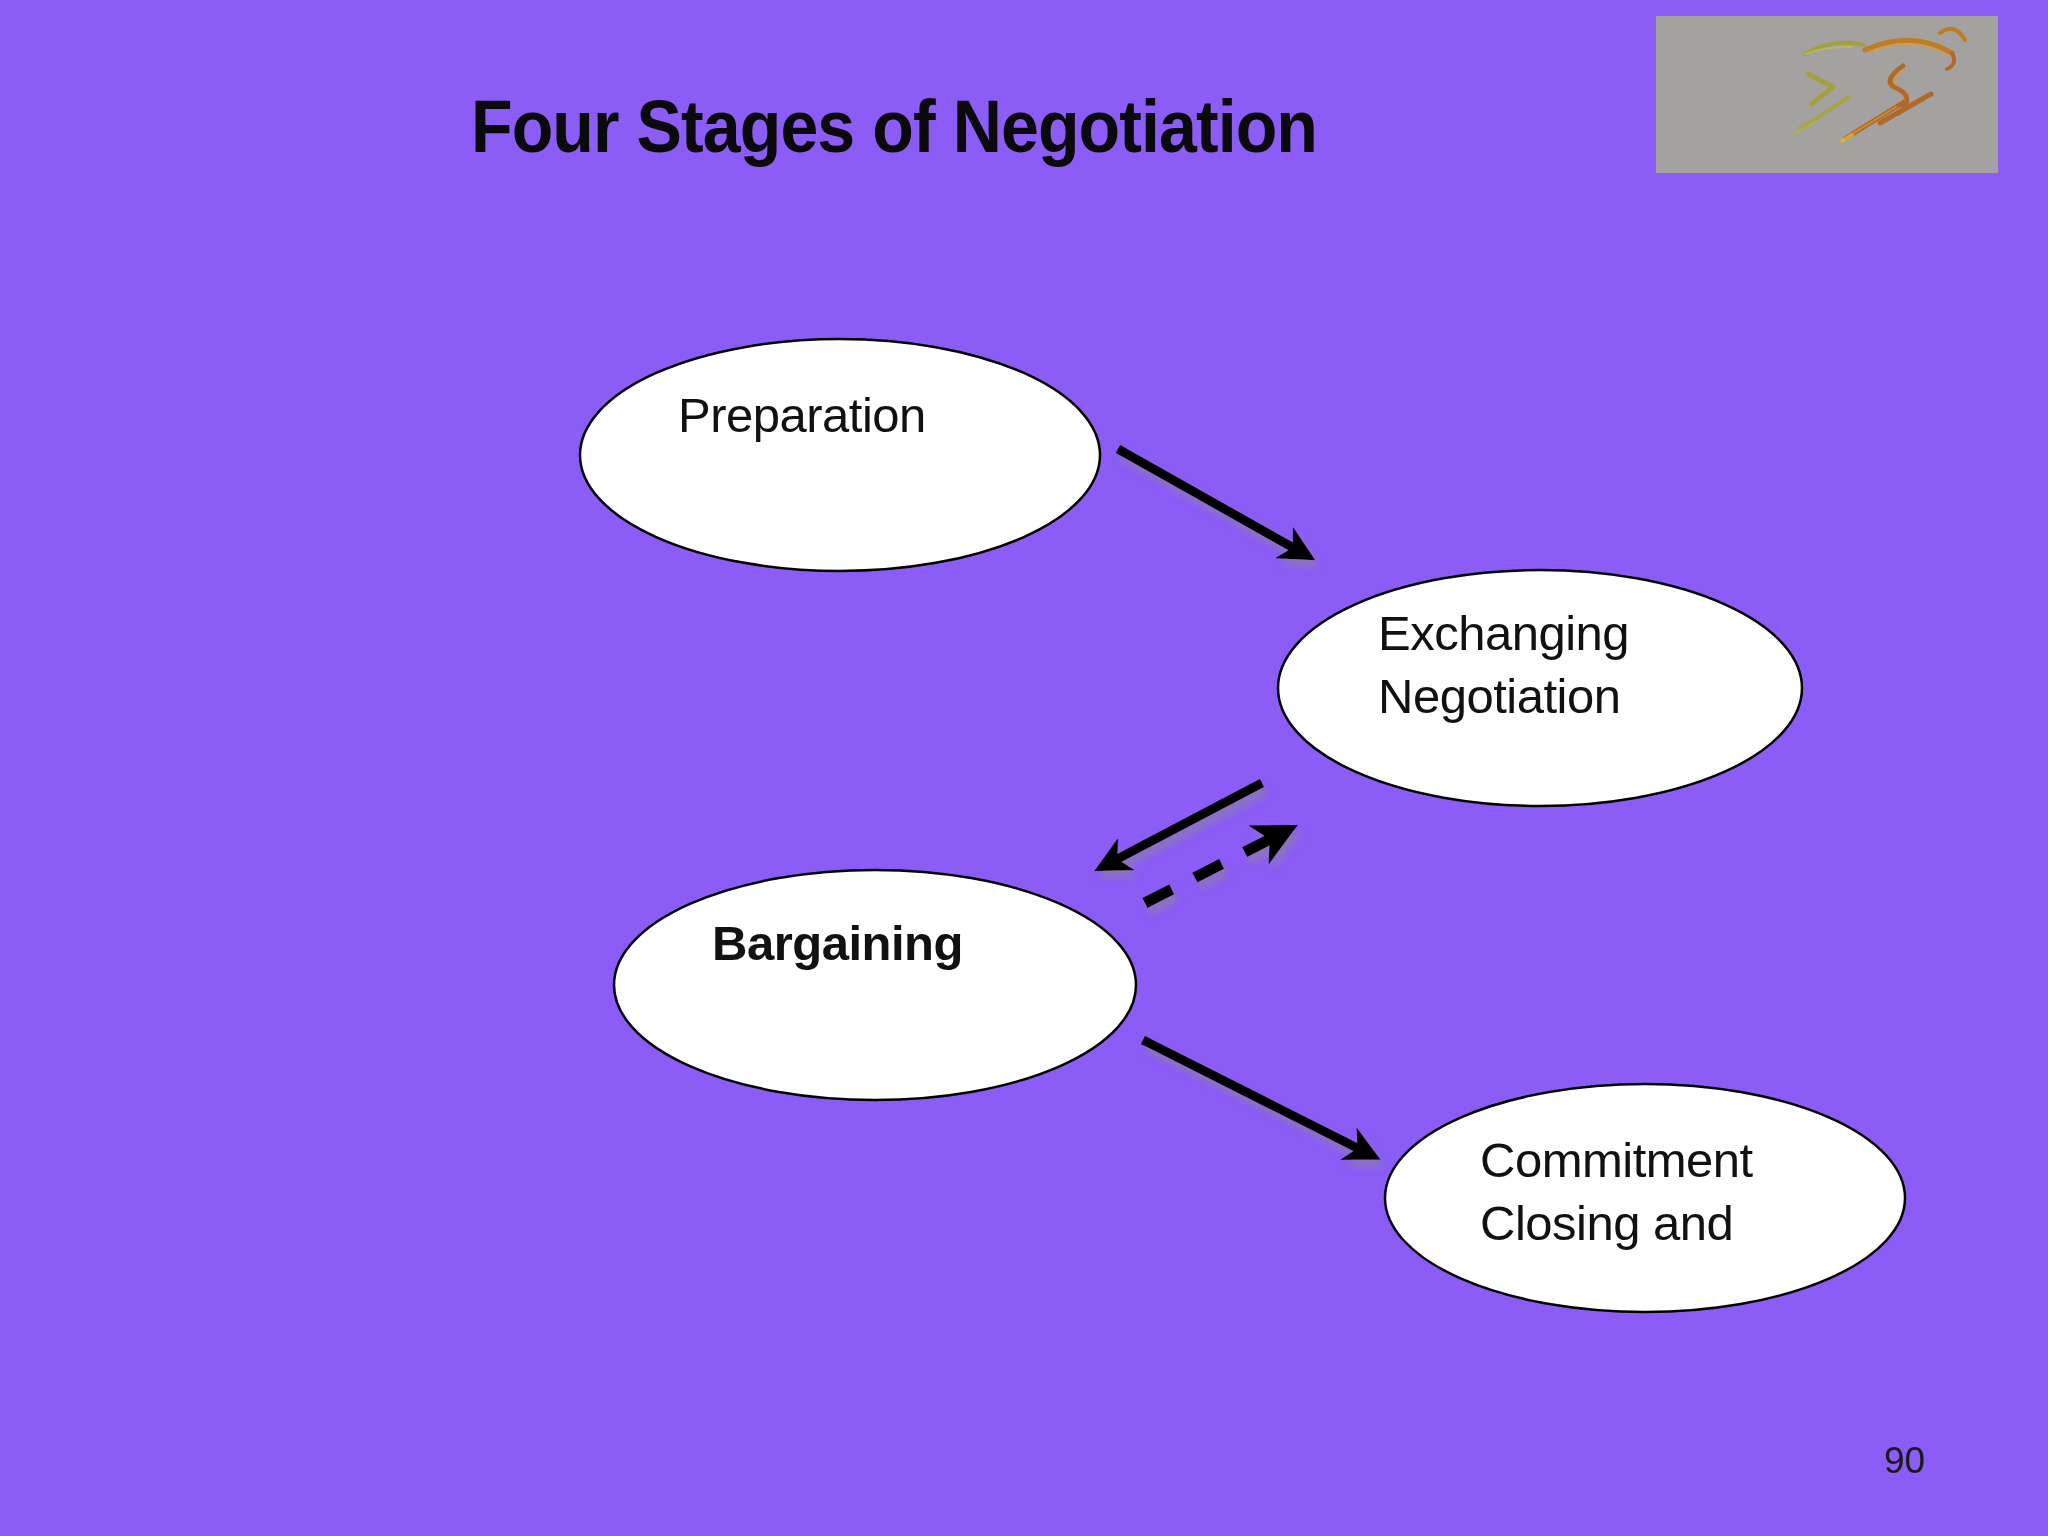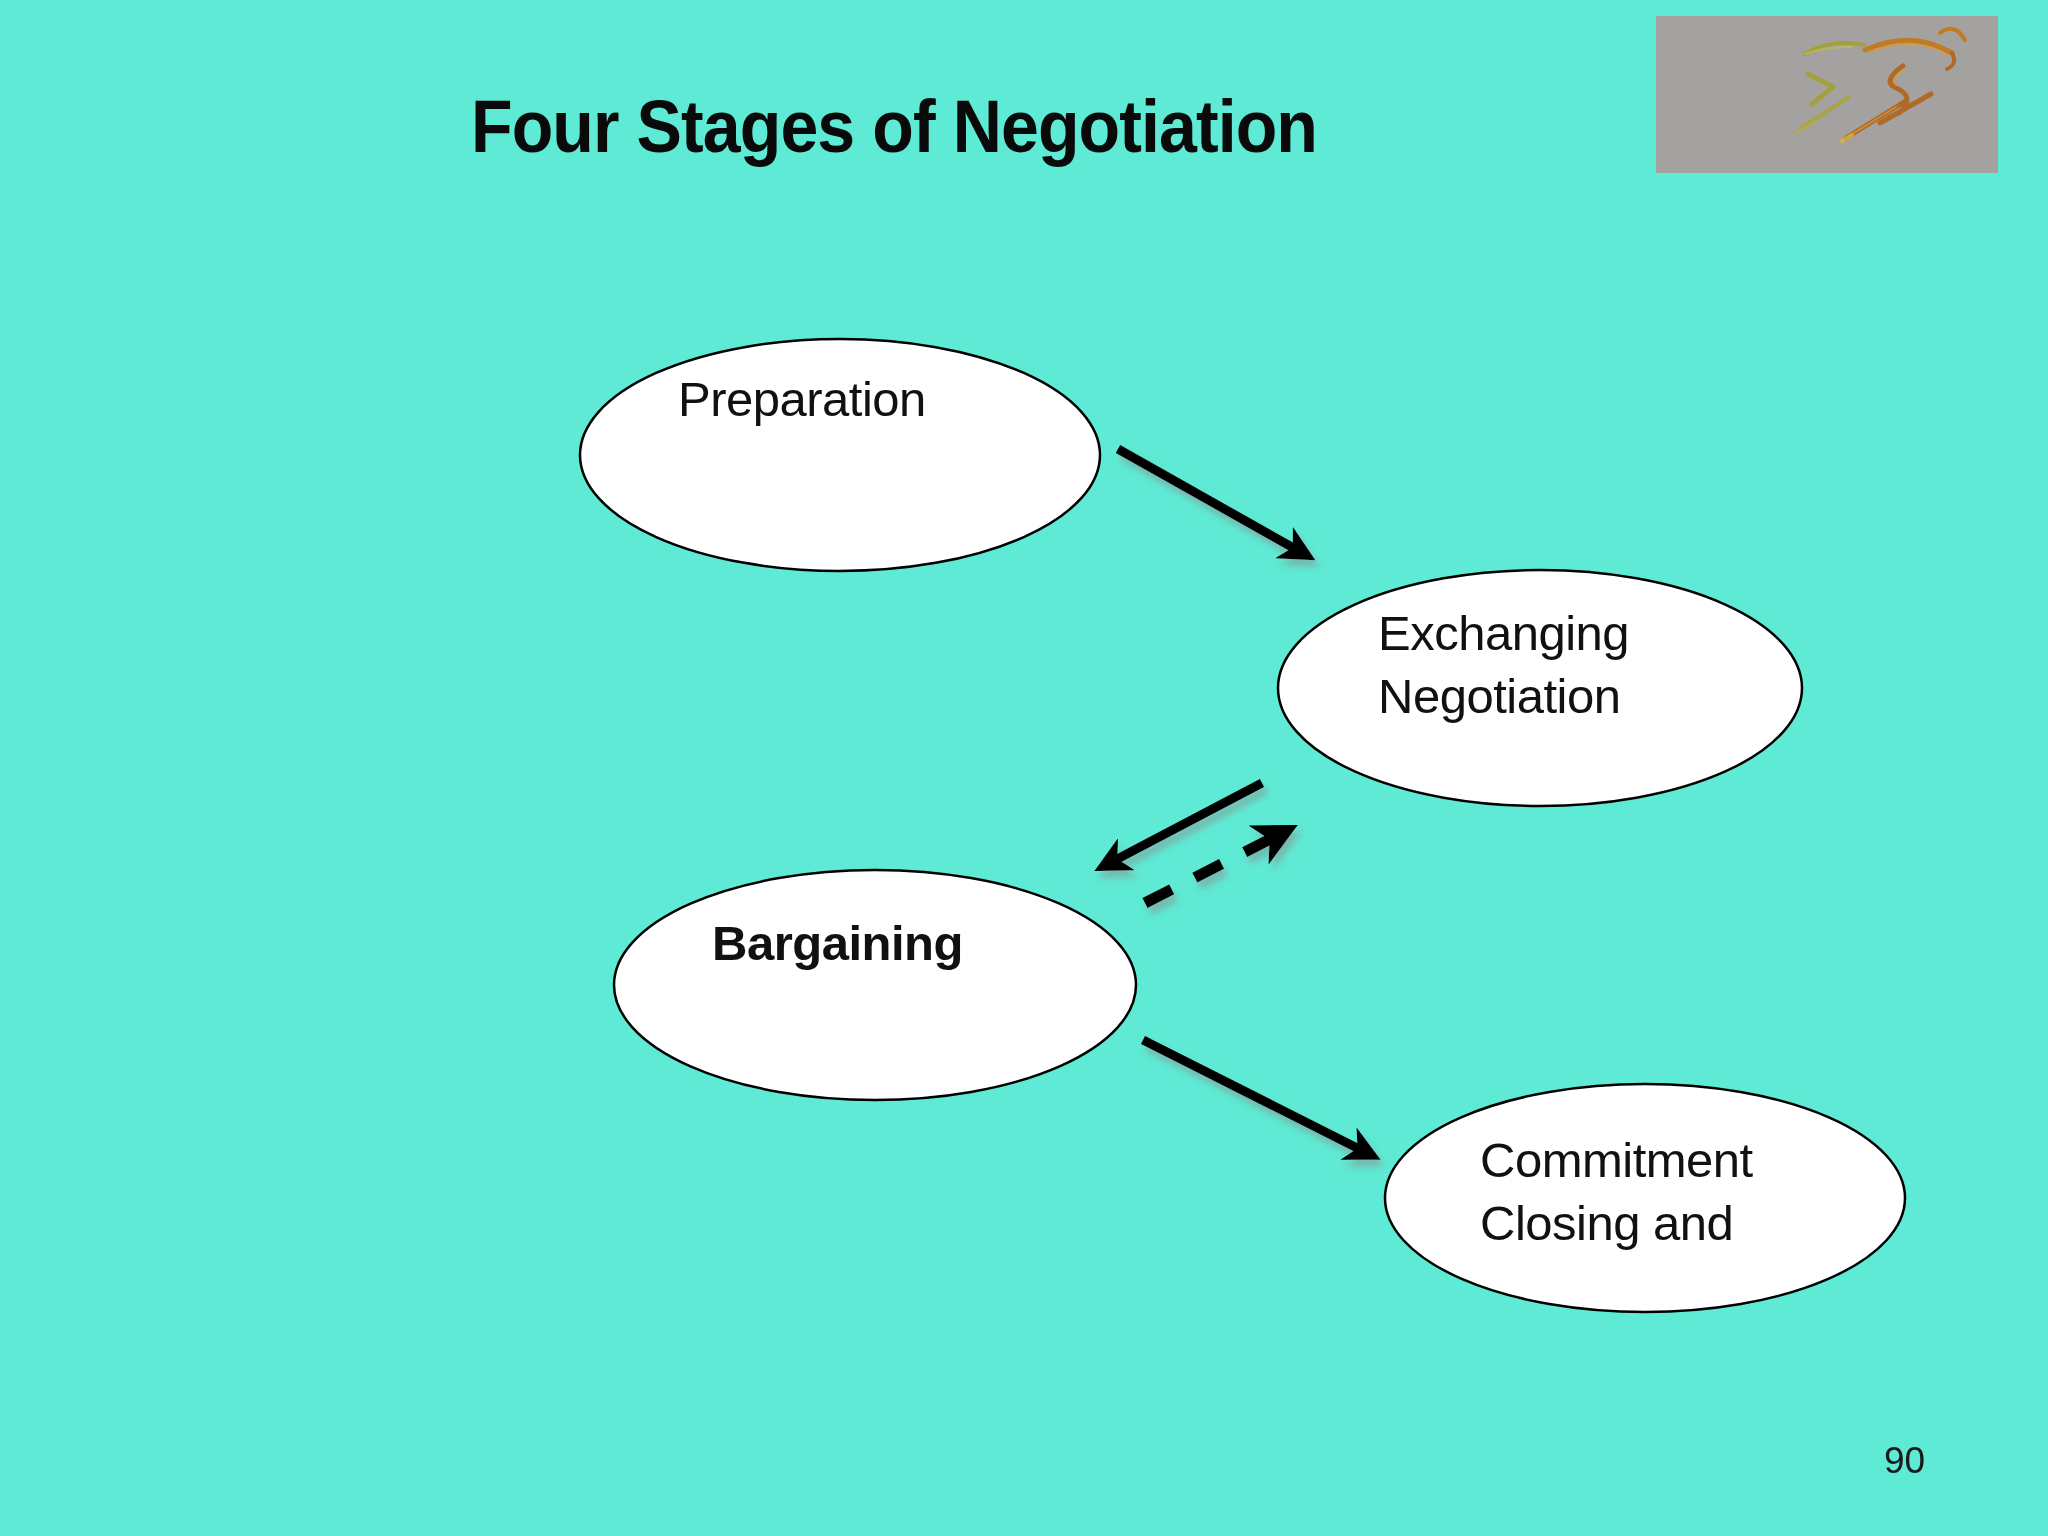--- a/index.html
+++ b/index.html
@@ -5,21 +5,21 @@
   html, body {
     margin: 0;
     padding: 0;
     background: #ffffff;
     font-family: "Liberation Sans", sans-serif;
   }
   .slide {
     position: relative;
     width: 2048px;
     height: 1536px;
-    background: #5eead4;
+    background: #8b5cf6;
     overflow: hidden;
   }
   .slide-title {
     position: absolute;
     left: 471px;
     top: 84px;
     margin: 0;
     font-size: 74px;
     font-weight: bold;
     color: #0a0a0a;
@@ -106,21 +106,21 @@
     <ellipse cx="1645" cy="1198" rx="260" ry="114" fill="#ffffff" stroke="#000000" stroke-width="2.5"></ellipse>
 
     <g stroke="#000000" stroke-width="9" fill="none" filter="url(#softShadow)">
       <line x1="1118" y1="449" x2="1306" y2="555" marker-end="url(#arrowhead)"></line>
       <line x1="1262" y1="783" x2="1104" y2="866" marker-end="url(#arrowhead)"></line>
       <line x1="1145" y1="903" x2="1286" y2="831" stroke-dasharray="30 26" stroke-width="11" marker-end="url(#arrowhead)"></line>
       <line x1="1143" y1="1040" x2="1371" y2="1155" marker-end="url(#arrowhead)"></line>
     </g>
   </svg>
 
-  <div class="node-label" style="left:678px; top:368px;">Preparation</div>
+  <div class="node-label" style="left:678px; top:384px;">Preparation</div>
 
   <div class="node-label" style="left:1378px; top:602px;">
     <span>Exchanging</span>
     <span>Negotiation</span>
   </div>
 
   <div class="node-label" style="left:712px; top:912px;font-weight:bold;">Bargaining</div>
 
   <div class="node-label" style="left:1480px; top:1129px;">
     <span>Commitment</span>

